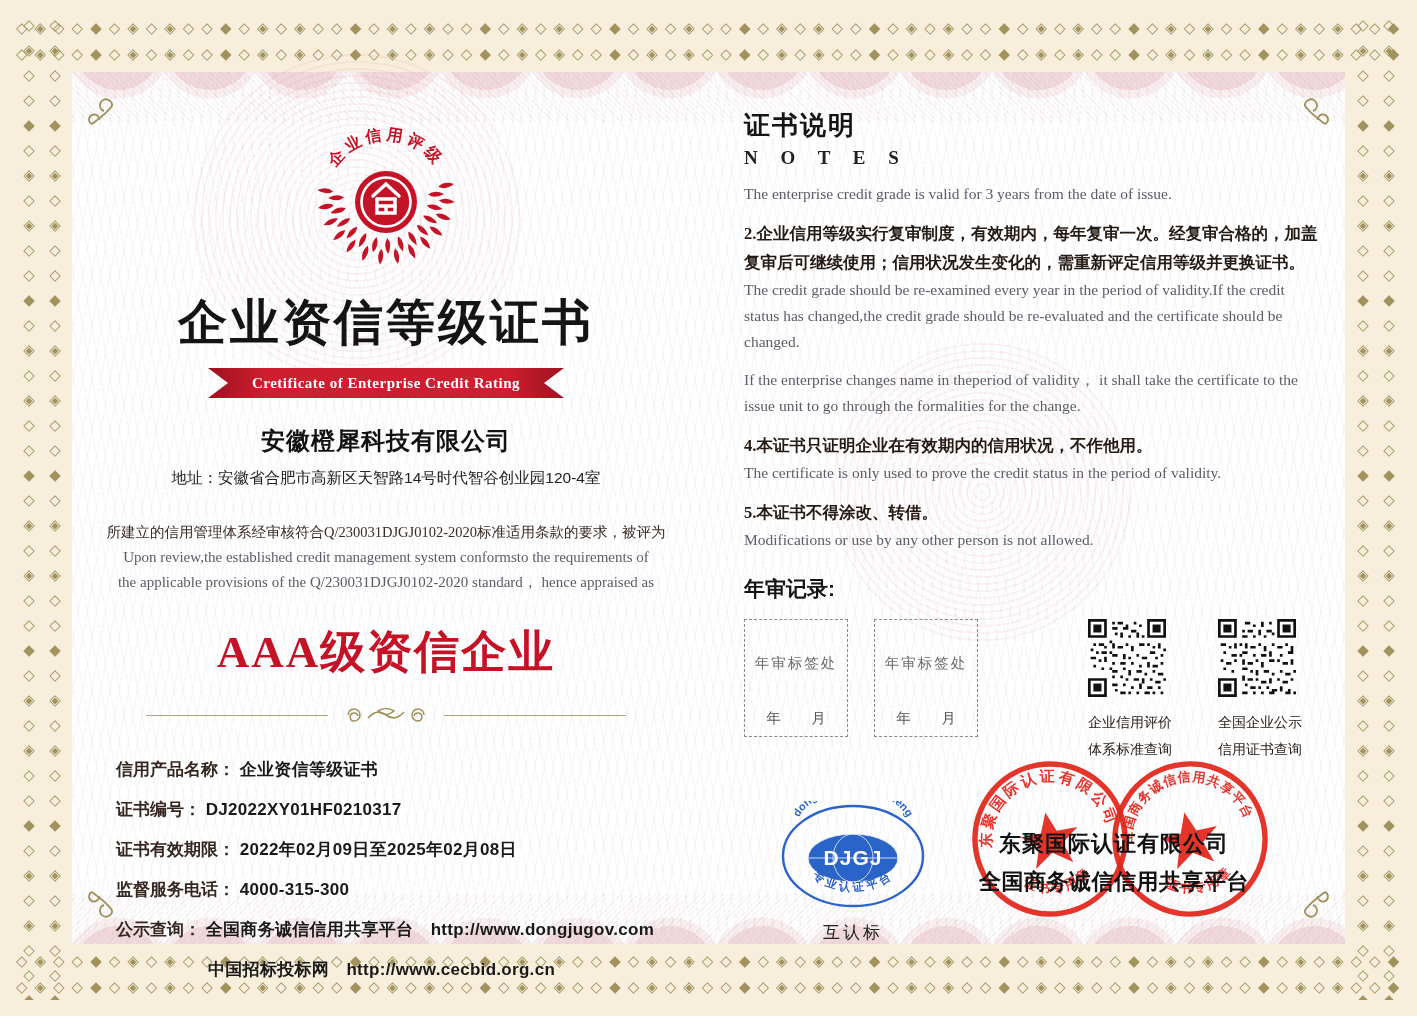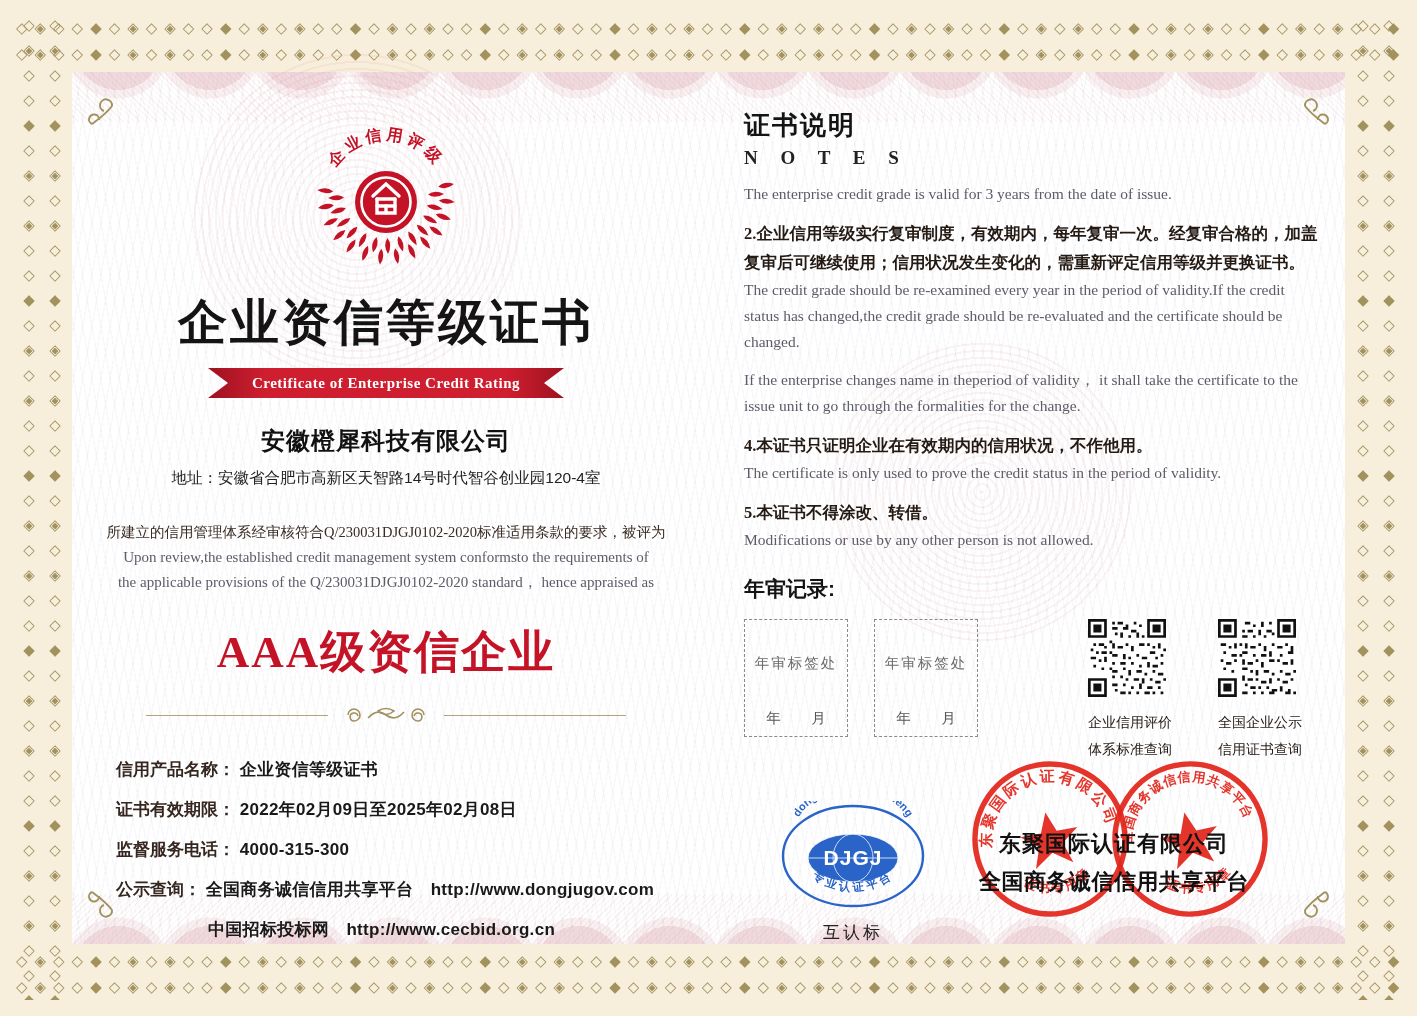--- a/index.html
+++ b/index.html
@@ -213,20 +213,24 @@
         </svg>
         <span class="line"></span>
       </div>
 
       <div class="fields">
         <div class="frow kai">
           <span class="lbl">信用产品名称：</span>
           <span class="val">企业资信等级证书</span>
         </div>
         <div class="frow">
+          <span class="lbl">证书编号：</span>
+          <span class="val">DJ2022XY01HF0210317</span>
+        </div>
+        <div class="frow">
           <span class="lbl">证书有效期限：</span>
           <span class="val">2022年02月09日至2025年02月08日</span>
         </div>
         <div class="frow">
           <span class="lbl">监督服务电话：</span>
           <span class="val">4000-315-300</span>
         </div>
         <div class="frow">
           <span class="lbl">公示查询：</span>
           <span class="val">全国商务诚信信用共享平台　http://www.dongjugov.com</span>

